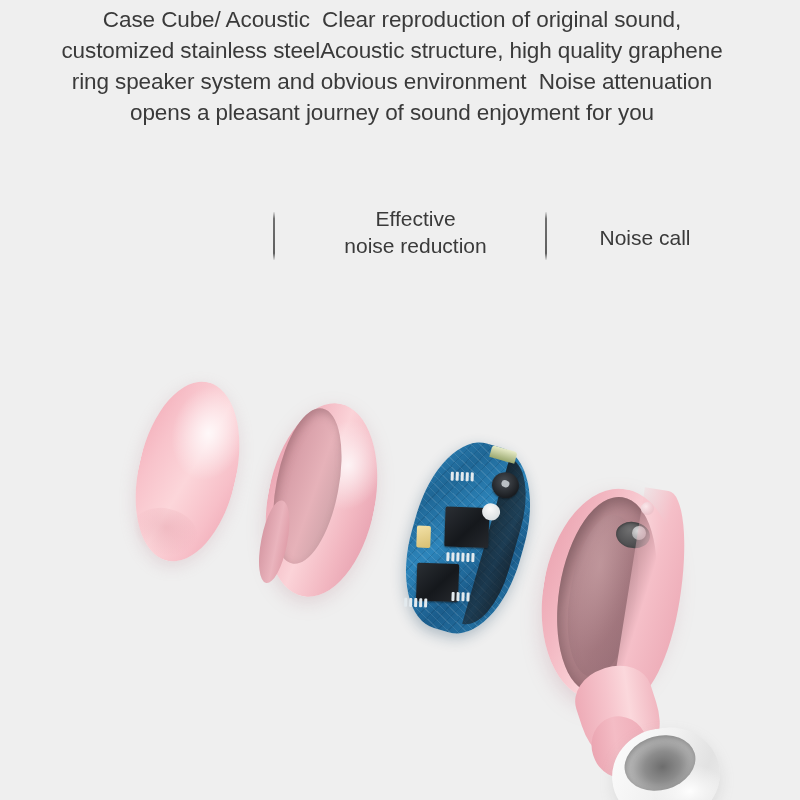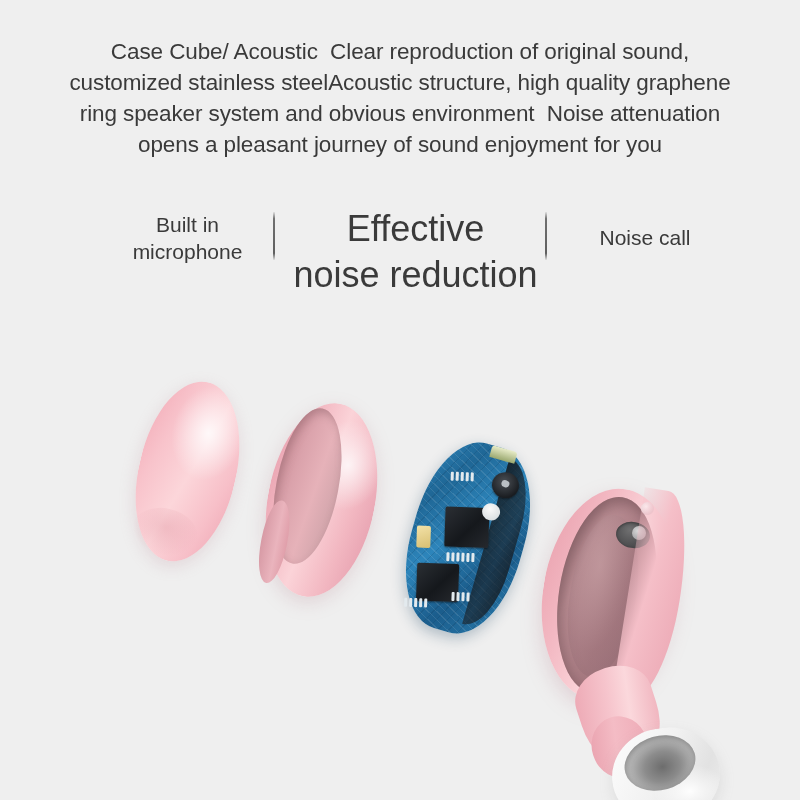--- a/index.html
+++ b/index.html
@@ -14,30 +14,29 @@
     background: #efefef;
     overflow: hidden;
     font-family: "Liberation Sans", sans-serif;
     -webkit-font-smoothing: antialiased;
   }
 
   
   .description {
     position: absolute;
     top: 4px;
-    left: 60px;
+    left: 52px;
     width: 680px;
     text-align: center;
     font-size: 22.5px;
     line-height: 31px;
     color: #3a3a3a;
     letter-spacing: -0.1px;
     white-space: pre-wrap;
     font-weight: 400;
-    margin-top: 32px;
   }
 
   
   .features {
     position: absolute;
     top: 206px;
     left: 70px;
     width: 660px;
     height: 80px;
   }
@@ -52,21 +51,21 @@
   .feature-1 {
     left: 35px;
     top: 6px;
     width: 165px;
     font-size: 21px;
   }
   .feature-2 {
     left: 218px;
     top: 0px;
     width: 255px;
-    font-size: 36px;
+    font-size: 21px;
   }
   .feature-3 {
     left: 490px;
     top: 19px;
     width: 170px;
     font-size: 21px;
   }
   .divider {
     position: absolute;
     top: 6px;
@@ -352,22 +351,20 @@
   }
 </style>
 </head>
 <body>
 
 <div id="page">
 
   <div class="description">Case Cube/ Acoustic  Clear reproduction of original sound, customized stainless steelAcoustic structure, high quality graphene ring speaker system and obvious environment  Noise attenuation opens a pleasant journey of sound enjoyment for you</div>
 
   <div class="features">
-    <div class="feature feature-1">Built in
-microphone</div>
 
     <div class="divider divider-1"></div>
 
     <div class="feature feature-2">Effective
 noise reduction</div>
 
     <div class="divider divider-2"></div>
 
     <div class="feature feature-3">Noise call</div>
   </div>

